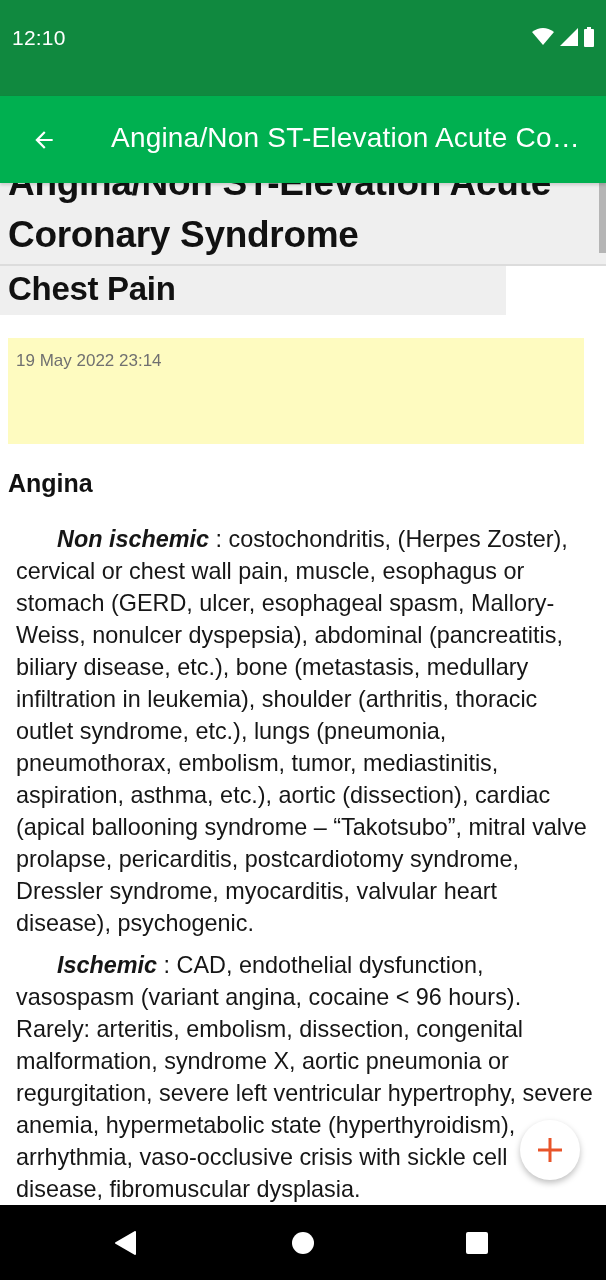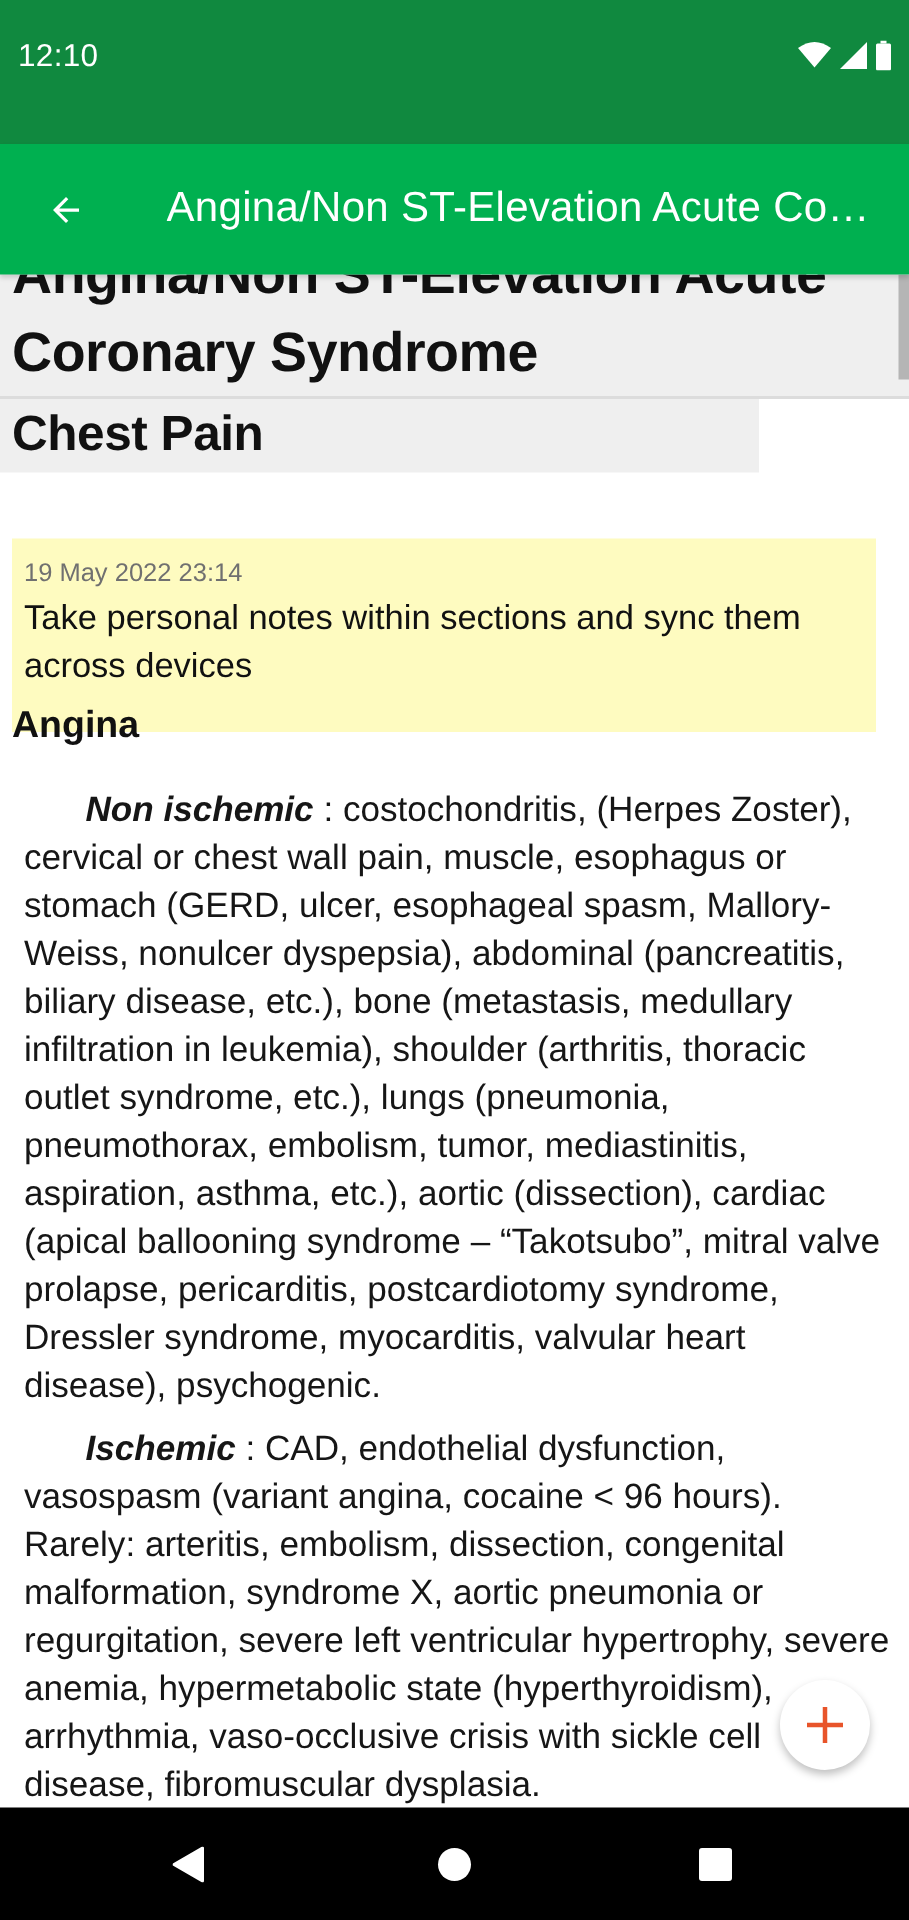--- a/index.html
+++ b/index.html
@@ -9,21 +9,21 @@
   .statusbar .icons { position:absolute; right:12px; top:27px; display:flex; align-items:center; gap:6px; }
   .appbar { position:absolute; top:96px; left:0; width:606px; height:87px; background:#00b050; color:#fff; z-index:3; box-shadow:0 2px 3px rgba(0,0,0,0.15); }
   .appbar .back { position:absolute; left:22px; top:22px; width:44px; height:44px; display:flex; align-items:center; justify-content:center; }
   .appbar .title { position:absolute; left:111px; top:26px; width:470px; font-size:28px; white-space:nowrap; overflow:hidden; text-overflow:ellipsis; letter-spacing:0.2px; }
   .content { position:absolute; top:183px; left:0; width:606px; height:1022px; overflow:hidden; }
   .head1 { position:absolute; top:-50px; left:0; width:606px; height:131px; background:#efefef; border-bottom:2px solid #dcdcdc; }
   .head1 .txt { position:absolute; left:8px; top:24px; font-size:37px; font-weight:bold; line-height:52px; width:585px; letter-spacing:-0.3px; }
   .scrollthumb { position:absolute; top:0; right:0; width:7px; height:70px; background:#b5b5b5; }
   .head2 { position:absolute; top:83px; left:0; width:506px; height:49px; background:#efefef;text-align:center; }
   .head2 .txt { position:absolute; left:8px; top:4px; font-size:33px; font-weight:bold; letter-spacing:-0.3px; }
-  .note { position:absolute; top:155px; left:8px; width:576px; height:129px; background:#fefbc0;margin-top:21px; }
+  .note { position:absolute; top:155px; left:8px; width:576px; height:106px; background:#fefbc0; }
   .note .date { position:absolute; left:8px; top:13px; font-size:17px; color:#707070; }
   .note .body { position:absolute; left:8px; top:36px; width:566px; font-size:23px; line-height:32px; color:#111; }
   .causes { position:absolute; top:286px; left:8px; font-size:25px; font-weight:bold; }
   .para { position:absolute; left:16px; width:580px; font-size:23.4px; line-height:32px; color:#161616; }
   .para b { font-style:italic;margin-left:41px; }
   .p1 { top:340px; }
   .p2 { top:766px; }
   .fab { position:absolute; left:520px; top:1120px; width:60px; height:60px; border-radius:50%; background:#fff; box-shadow:0 3px 6px rgba(0,0,0,0.25); display:flex; align-items:center; justify-content:center; z-index:4; }
   .navbar { position:absolute; top:1205px; left:0; width:606px; height:75px; background:#000; }
   .nav-btn { position:absolute; top:18px; width:40px; height:40px; display:flex; align-items:center; justify-content:center; }
@@ -60,21 +60,20 @@
   <div class="head1">
     <div class="txt">Angina/Non ST-Elevation Acute Coronary Syndrome</div>
   </div>
   <div class="scrollthumb"></div>
   <div class="head2">
     <div class="txt">Chest Pain</div>
   </div>
 
   <div class="note">
     <div class="date">19 May 2022 23:14</div>
-    <div class="body">Take personal notes within sections and sync them across devices</div>
   </div>
 
   <div class="causes">Angina</div>
 
   <div class="para p1">
     <b>Non ischemic</b><span> : costochondritis, (Herpes Zoster), cervical or chest wall pain, muscle, esophagus or stomach (GERD, ulcer, esophageal spasm, Mallory-Weiss, nonulcer dyspepsia), abdominal (pancreatitis, biliary disease, etc.), bone (metastasis, medullary infiltration in leukemia), shoulder (arthritis, thoracic outlet syndrome, etc.), lungs (pneumonia, pneumothorax, embolism, tumor, mediastinitis, aspiration, asthma, etc.), aortic (dissection), cardiac (apical ballooning syndrome – “Takotsubo”, mitral valve prolapse, pericarditis, postcardiotomy syndrome, Dressler syndrome, myocarditis, valvular heart disease), psychogenic.</span>
   </div>
 
   <div class="para p2">
     <b>Ischemic</b><span> : CAD, endothelial dysfunction, vasospasm (variant angina, cocaine &lt; 96 hours).</span><br>

